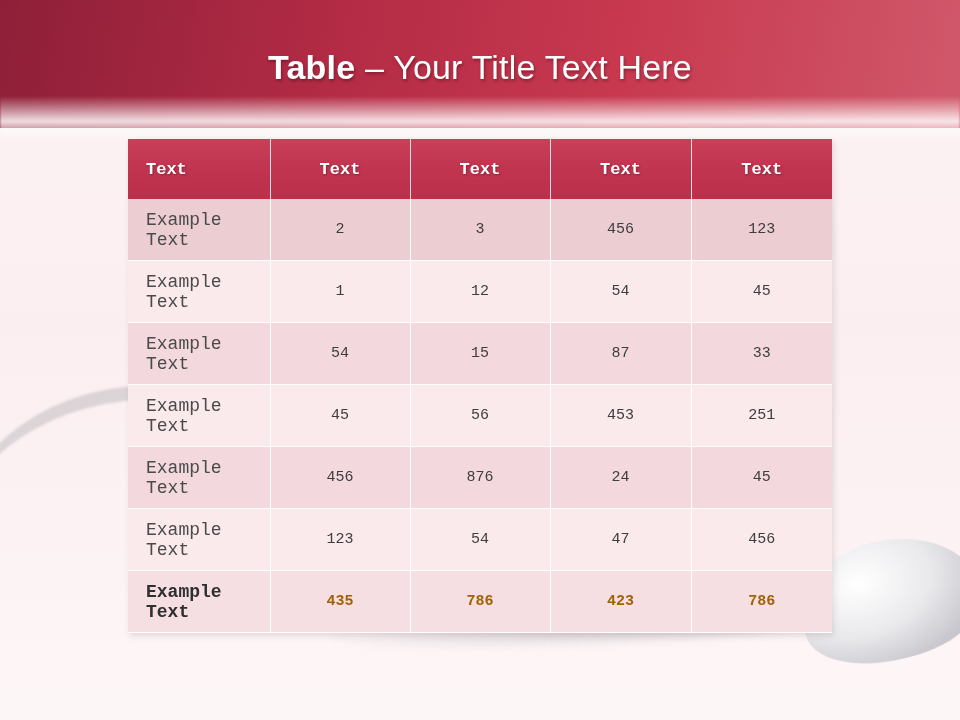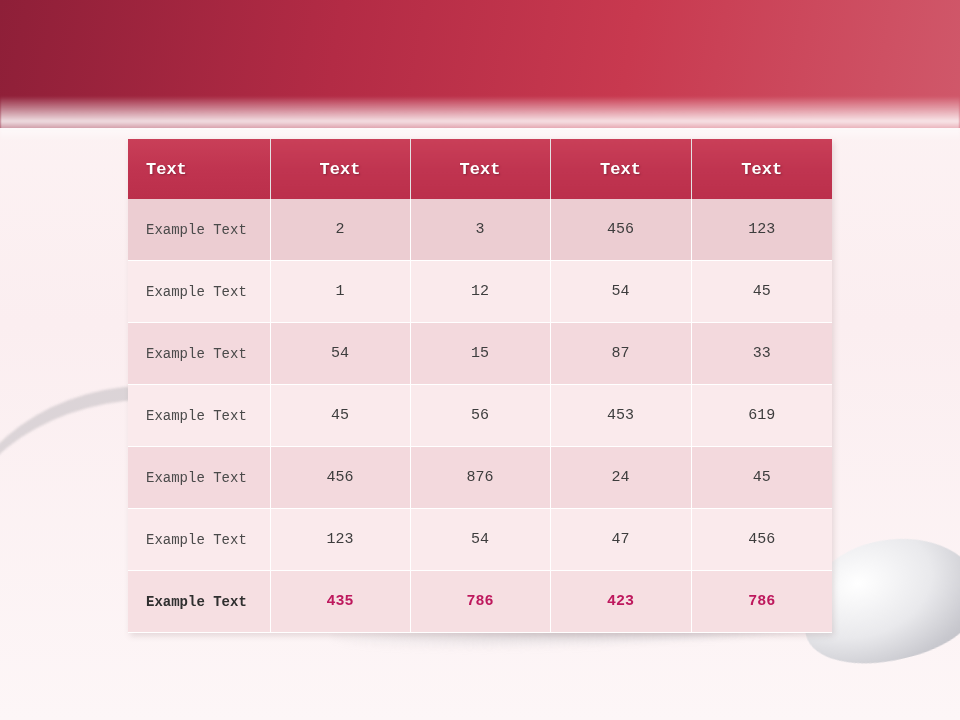--- a/index.html
+++ b/index.html
@@ -128,46 +128,49 @@
     font-size: 15px;
     color: #3d3d3d;
     text-align: center;
     border-right: 1px solid #ffffff;
     border-bottom: 1px solid #ffffff;
   }
   table.data td:last-child { border-right: none; }
   table.data td.label {
     text-align: left;
     padding-left: 18px;
-    font-size: 14px;
+    font-size: 18px;
     color: #4a4a4a;
   }
   tr.band-dark td { background: #eccdd2; }
   tr.band-light td { background: #faeaec; }
   tr.band-mid td   { background: #f3d9dd; }
   tr.total td {
     background: #f6dfe2;
     font-weight: bold;
-    color: #be185d;
+    color: #a16207;
   }
   tr.total td.label { font-weight: bold; color: #2f2f2f; }
 </style>
 </head>
 <body>
 
 <div class="slide">
 
   <div class="bg-body"></div>
   <div class="bg-header"></div>
   <div class="bg-header-glow"></div>
 
   <div class="deco-curve"></div>
   <div class="deco-mouse-shadow"></div>
   <div class="deco-mouse"></div>
 
+  <div class="title">
+    <span class="t-bold">Table</span><span class="t-light"> – </span><span class="t-light">Your Title Text Here</span>
+  </div>
 
   <div class="table-wrap">
     <table class="data">
       <colgroup>
         <col class="c0">
           <col class="c1">
           <col class="c2">
           <col class="c3">
           <col class="c4">
       </colgroup>
@@ -200,21 +203,21 @@
           <td>54</td>
           <td>15</td>
           <td>87</td>
           <td>33</td>
         </tr>
         <tr class="band-light">
           <td class="label">Example Text</td>
           <td>45</td>
           <td>56</td>
           <td>453</td>
-          <td>619</td>
+          <td>251</td>
         </tr>
         <tr class="band-mid">
           <td class="label">Example Text</td>
           <td>456</td>
           <td>876</td>
           <td>24</td>
           <td>45</td>
         </tr>
         <tr class="band-light">
           <td class="label">Example Text</td>

